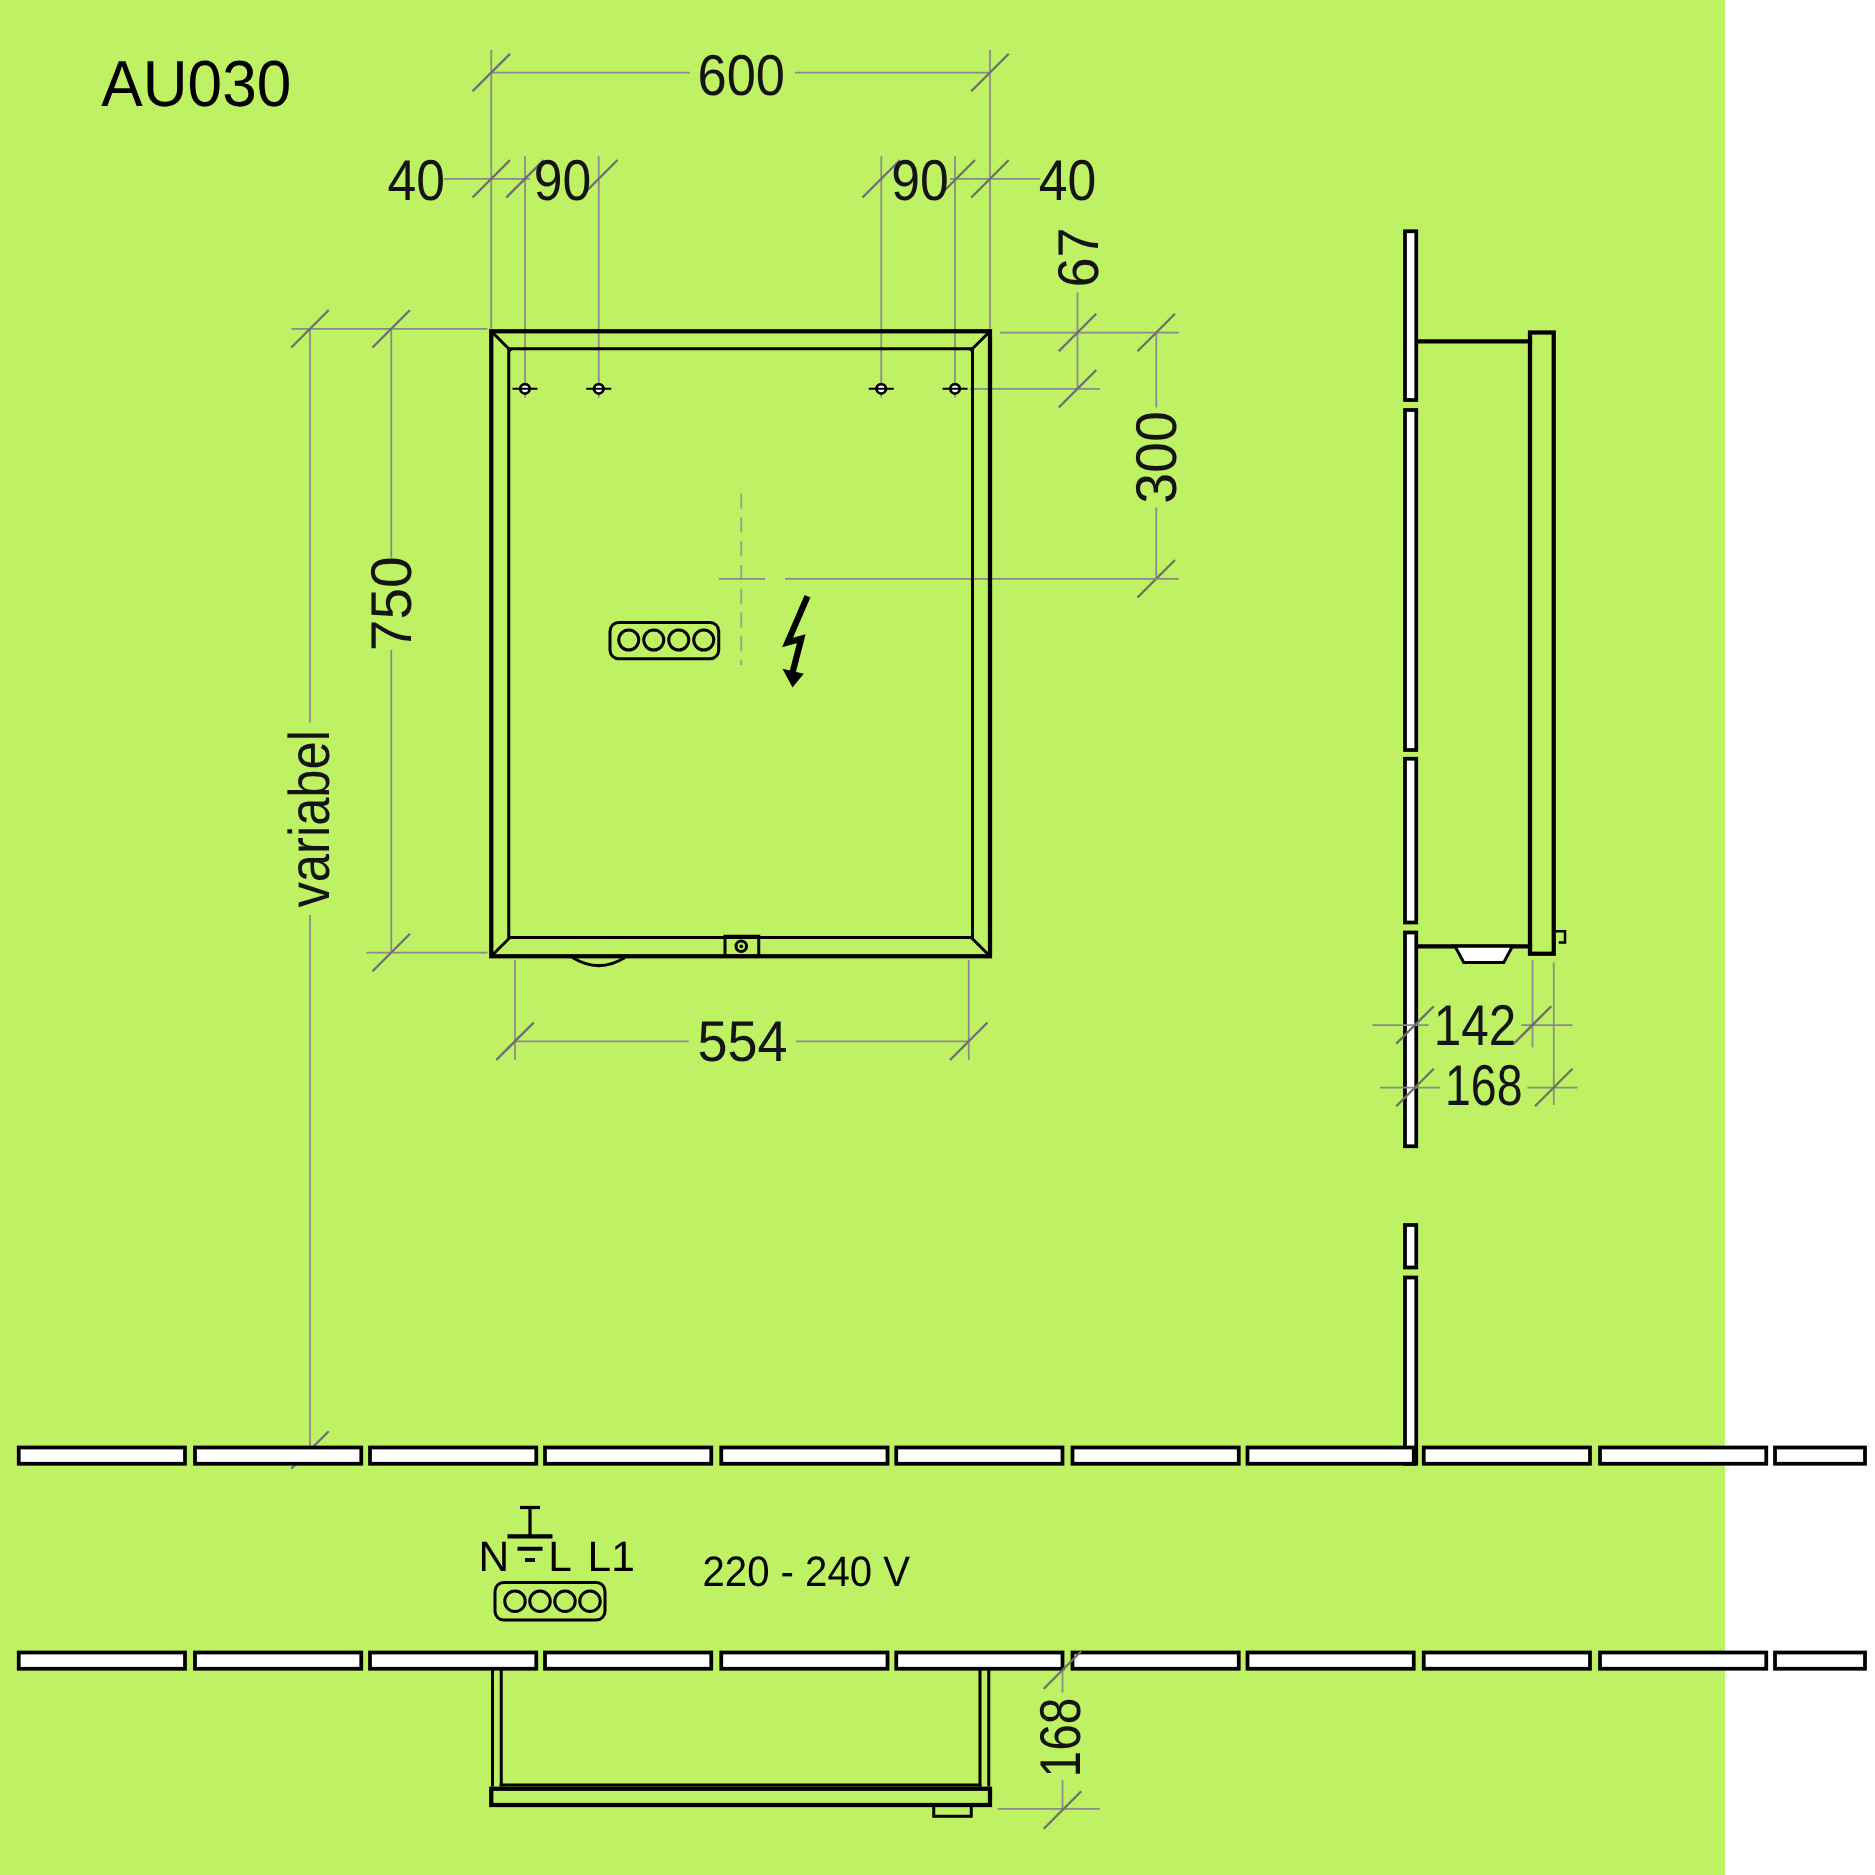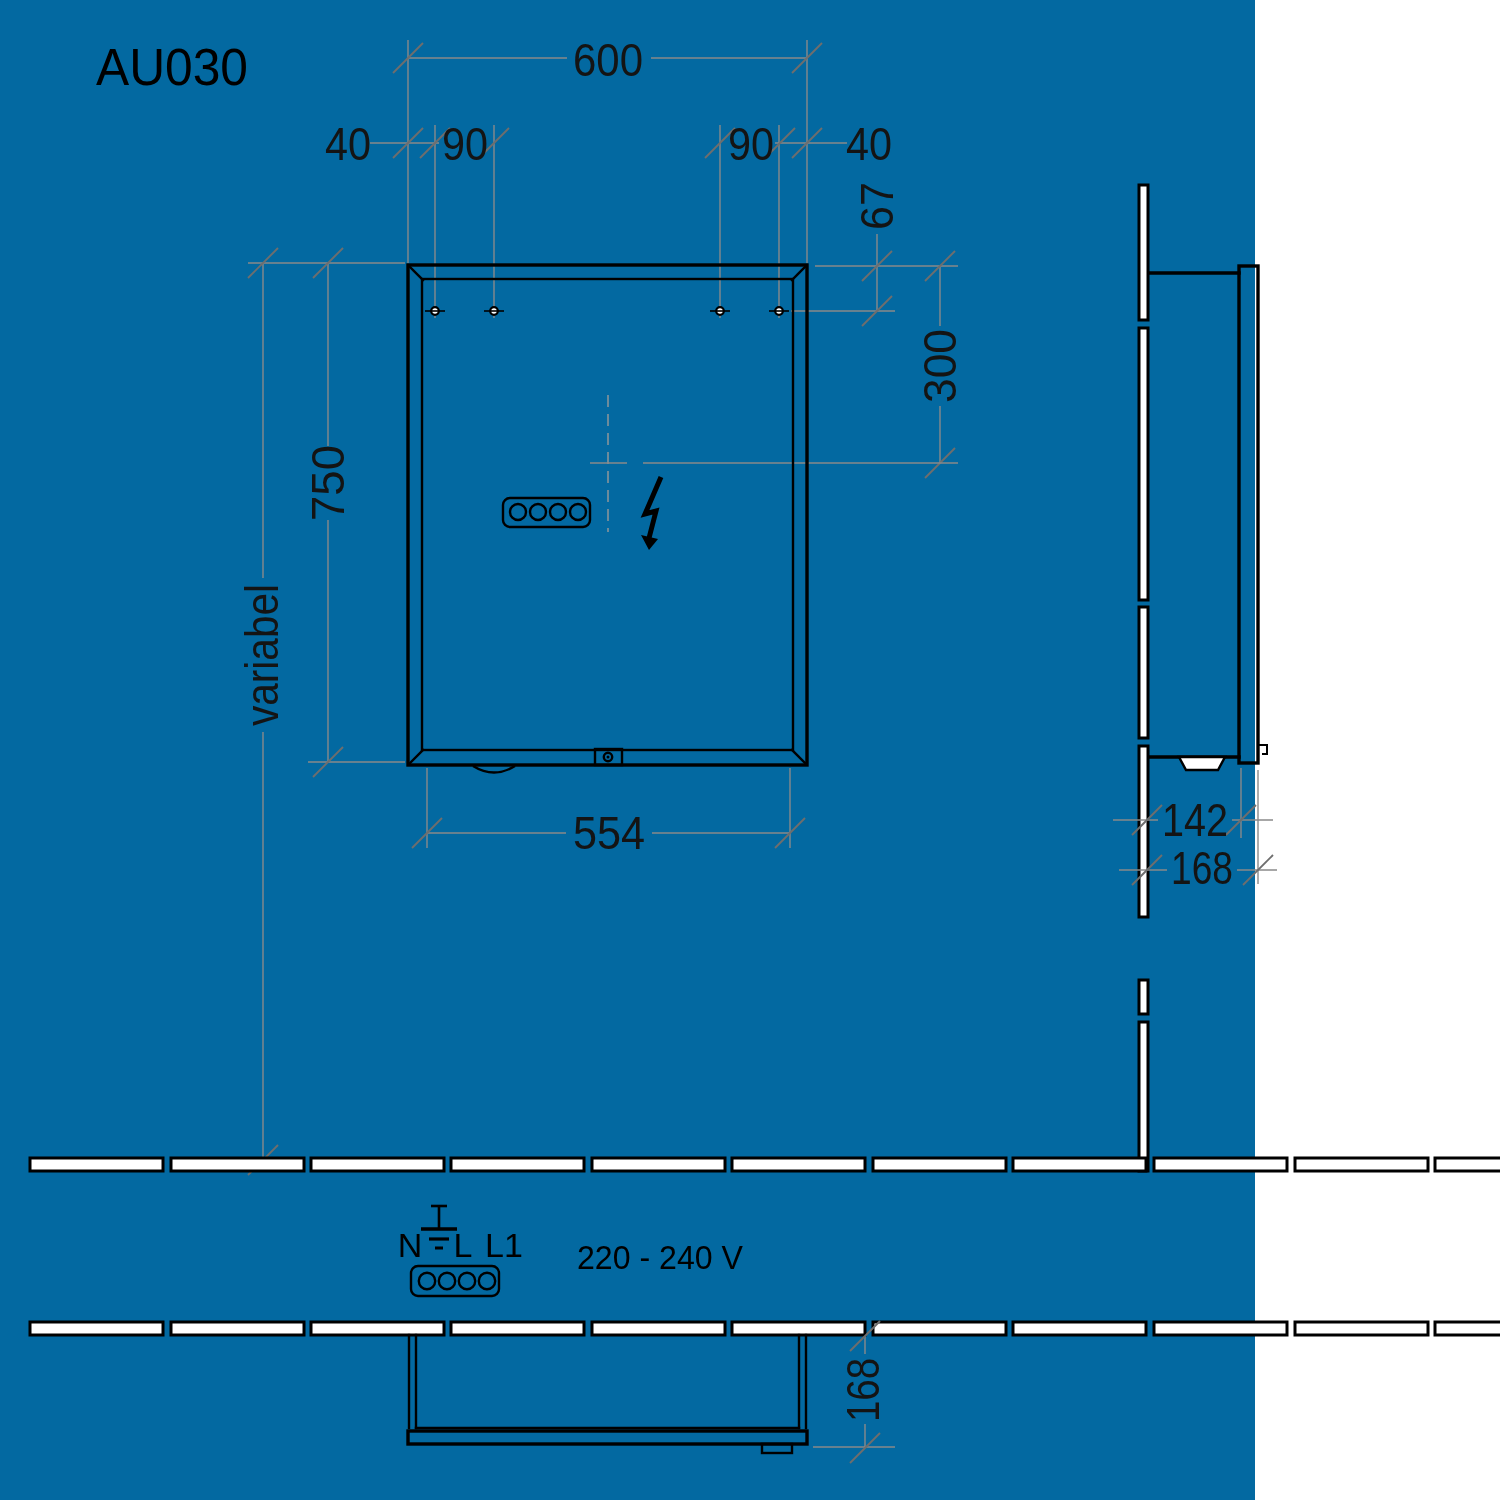--- a/index.html
+++ b/index.html
@@ -1,16 +1,16 @@
 <!DOCTYPE html>
 <html><head>
 <meta charset="utf-8">
 <style>
   html,body{margin:0;padding:0;background:#fff;}
-  #stage{width:1240px;height:1500px;background:#0369a1;position:relative;font-family:"Liberation Sans",sans-serif;padding-left:15px;}
+  #stage{width:1380px;height:1500px;background:#bef264;position:relative;font-family:"Liberation Sans",sans-serif;}
   svg{display:block;}
   .obj{stroke:#000;stroke-width:3.4;fill:none;stroke-linecap:square;}
   .obj2{stroke:#000;stroke-width:2.4;fill:none;stroke-linecap:square;}
   .wallseg{stroke:#000;stroke-width:3;fill:#fff;}
   .dim{stroke:#8a8a8a;stroke-width:1.4;fill:none;}
   .dimdash{stroke:#9a9a9a;stroke-width:1.4;fill:none;stroke-dasharray:12 7;}
   .tick{stroke:#6e6e6e;stroke-width:1.9;}
   .dimtext{fill:#141414;font-family:"Liberation Sans",sans-serif;font-size:46px;}
   .labeltext{fill:#000;font-family:"Liberation Sans",sans-serif;font-size:52px;}
   .smalltext{fill:#000;font-family:"Liberation Sans",sans-serif;font-size:34px;}

